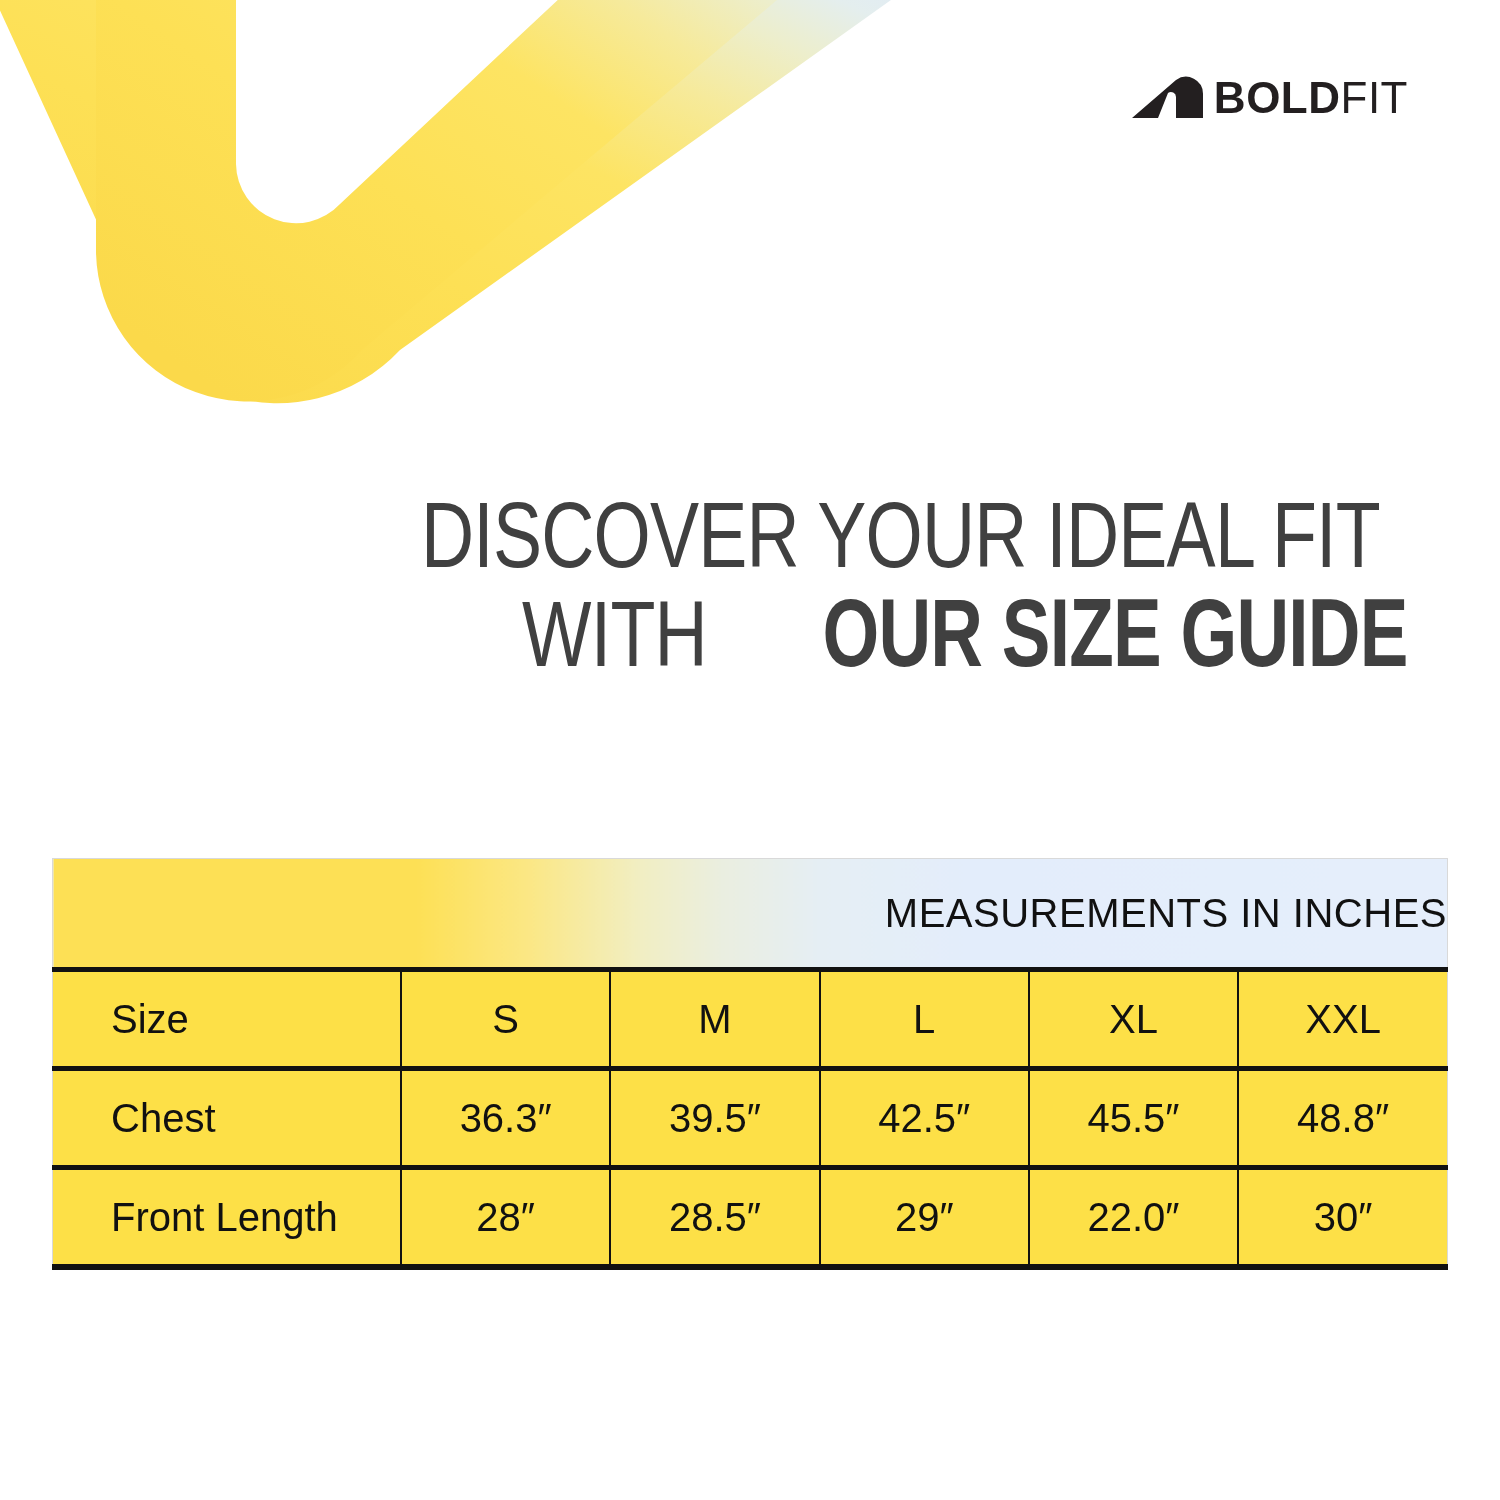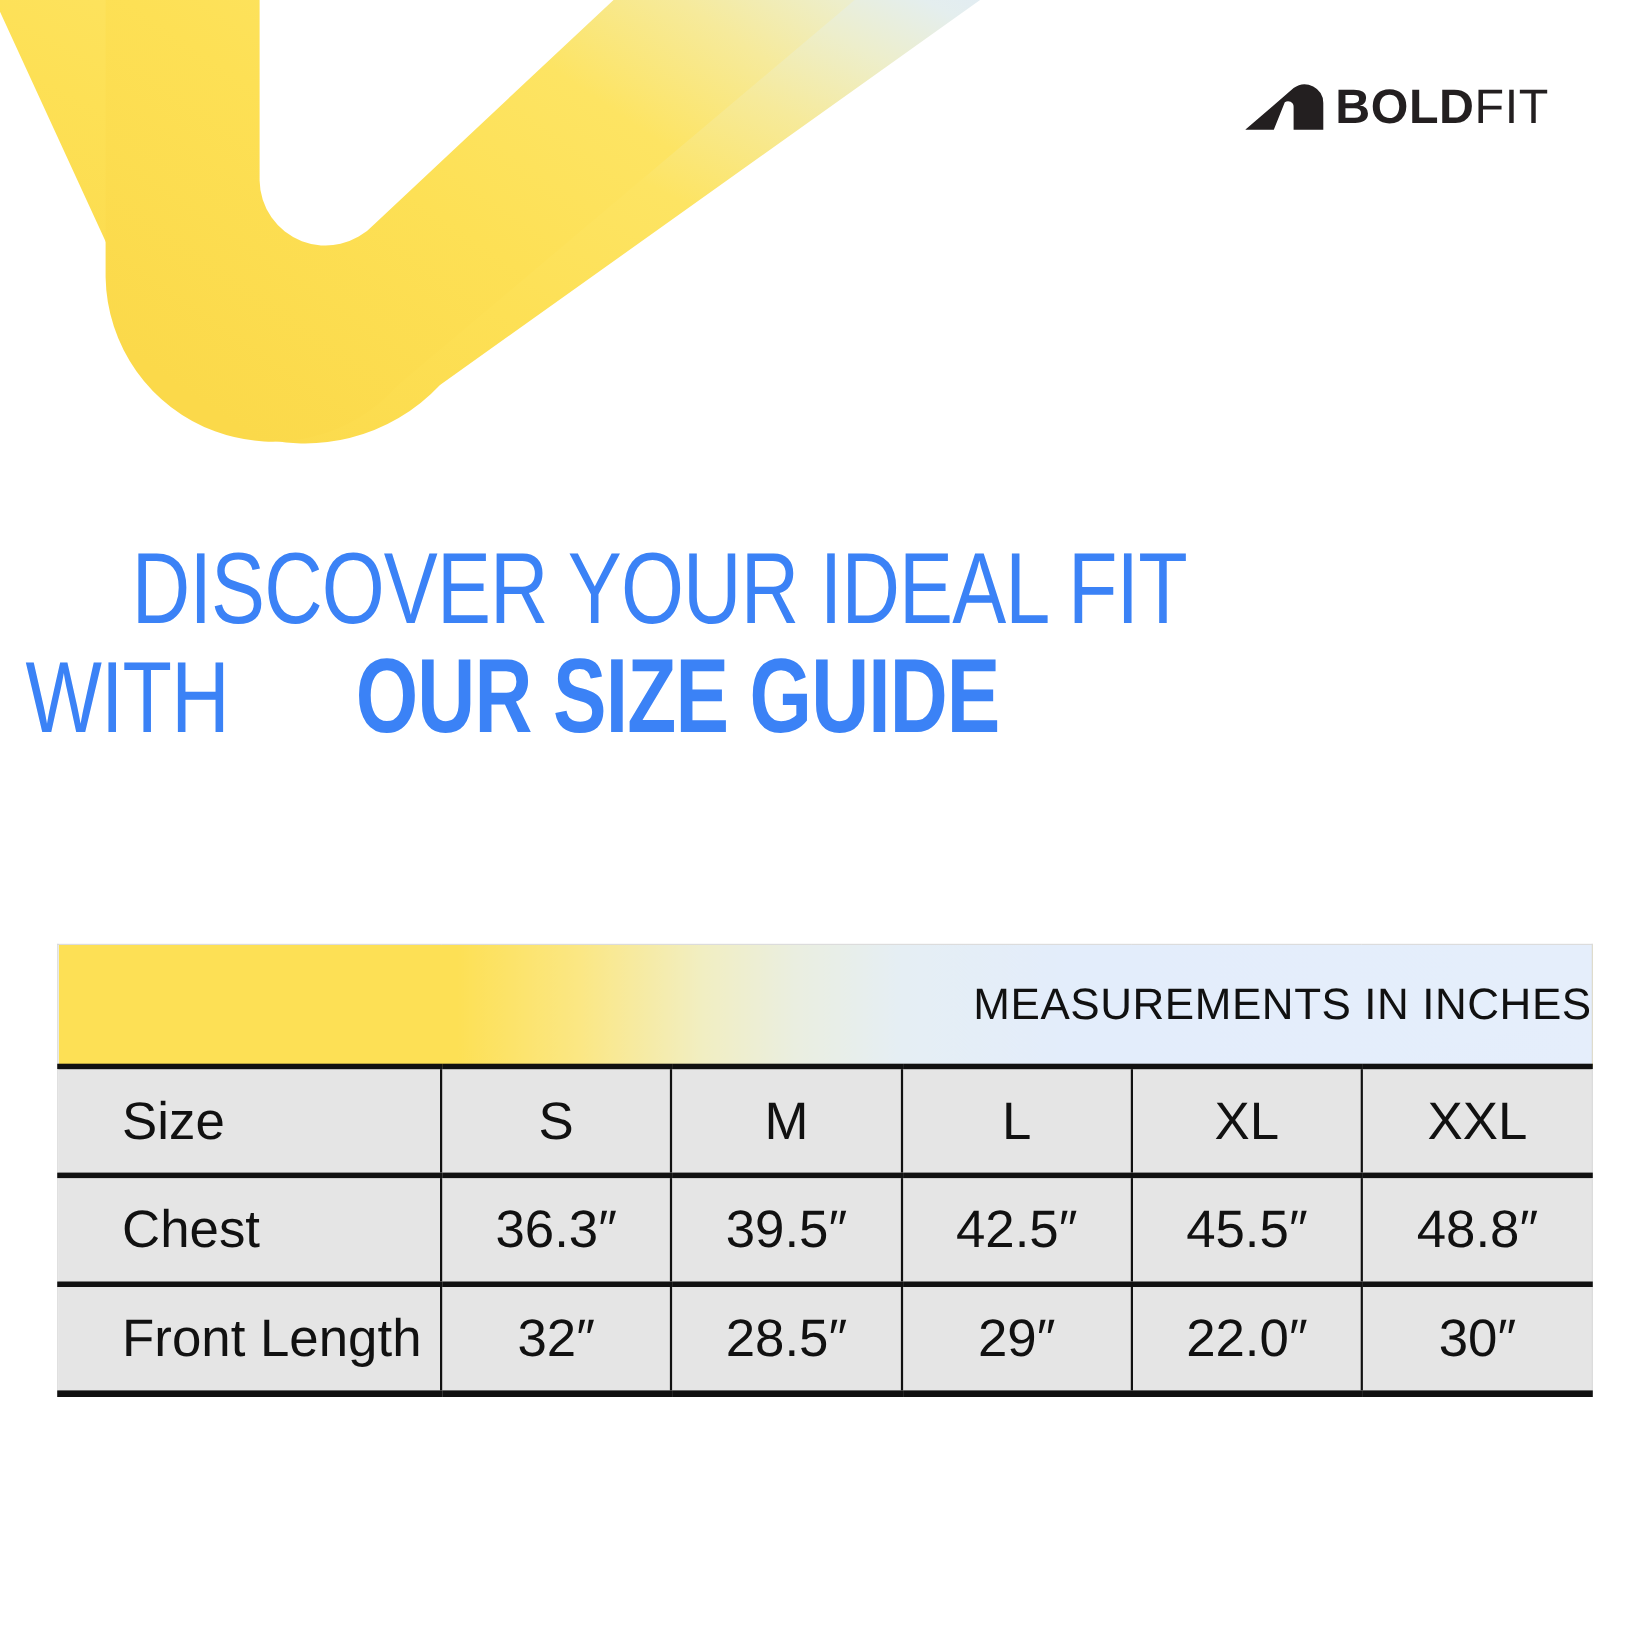--- a/index.html
+++ b/index.html
@@ -46,22 +46,22 @@
   }
   #logo .wordmark .bold { font-weight: 700; text-align: center; }
   #logo .wordmark .light { font-weight: 400; text-align: center; }
 
   
   #headline {
     position: absolute;
     left: 0;
     right: 0;
     top: 492px;
-    text-align: left;
-    color: #3b82f6;
+    text-align: right;
+    color: #404040;
     line-height: 0.95;
   }
   #headline .line {
     display: block;
     white-space: nowrap;
   }
   #headline .thin {
     font-family: "Liberation Sans Narrow", "Liberation Sans", sans-serif;
     font-weight: 400;
     font-size: 92px;
@@ -115,26 +115,26 @@
     color: #111111;
     text-align: right;
   }
   #size-table tbody td {
     height: 94px;
     padding: 0 4px;
     text-align: center;
     vertical-align: middle;
     font-family: "Liberation Sans", sans-serif;
     font-weight: 400;
-    font-size: 48px;
+    font-size: 40px;
     color: #111111;
     border-left: 2px solid #111111;
     border-top: 5px solid #111111;
     border-bottom: 0;
-    background: #e5e5e5;
+    background: #fde047;
   }
   #size-table tbody tr:last-child td {
     border-bottom: 6px solid #111111;
   }
   #size-table tbody td.row-label {
     text-align: left;
     padding-left: 58px;
     border-left: 1px solid #d9d9d9;
   }
   #size-table tbody tr td:last-child {
@@ -217,21 +217,21 @@
       <tr>
         <td class="row-label">Chest</td>
         <td>36.3″</td>
         <td>39.5″</td>
         <td>42.5″</td>
         <td>45.5″</td>
         <td>48.8″</td>
       </tr>
       <tr>
         <td class="row-label">Front Length</td>
-        <td>32″</td>
+        <td>28″</td>
         <td>28.5″</td>
         <td>29″</td>
         <td>22.0″</td>
         <td>30″</td>
       </tr>
     </tbody>
   </table>
 
 </div>
 

